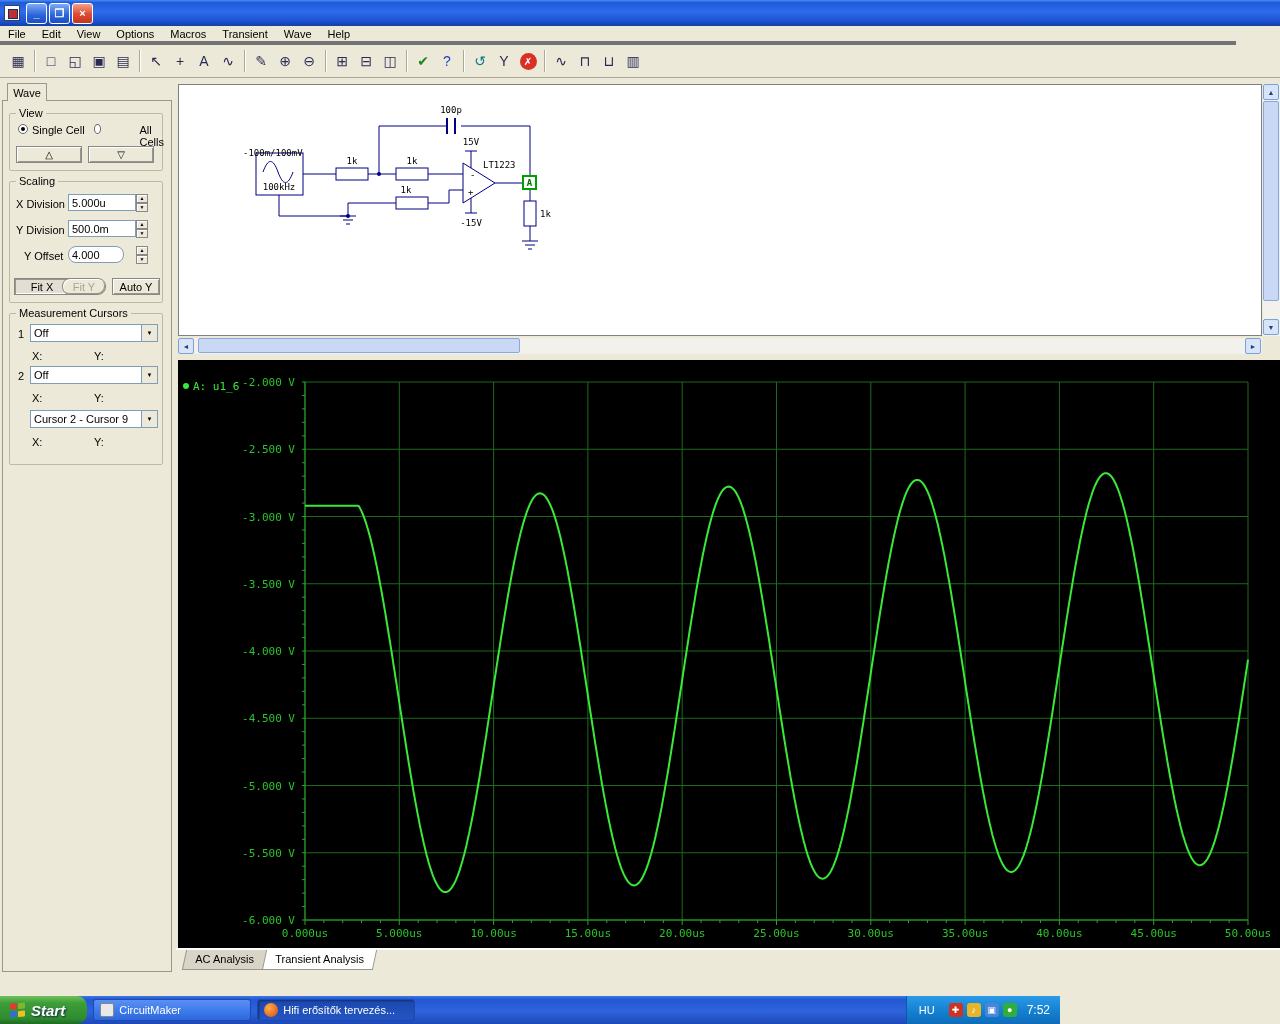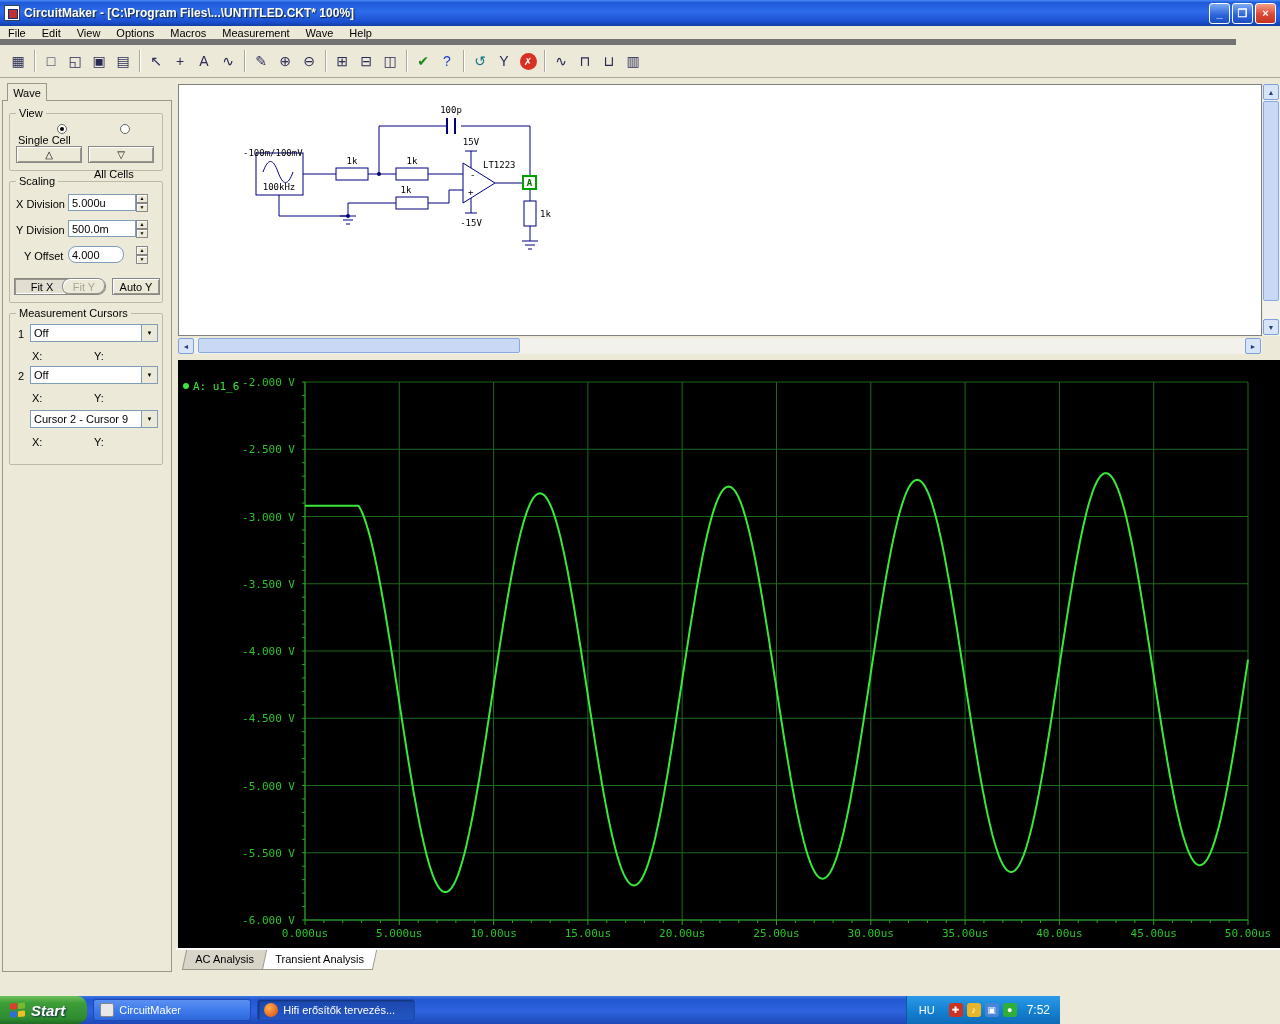--- a/index.html
+++ b/index.html
@@ -17,42 +17,42 @@
   #title-text { color:#fff; font-weight:bold; font-size:12px; text-shadow:1px 1px 1px #123;
     flex:1; white-space:nowrap; overflow:hidden; }
   .win-btn { width:21px; height:21px; margin-left:2px; border-radius:3px;
     border:1px solid #fff; color:#fff; font-size:11px; font-weight:bold;
     display:flex; align-items:center; justify-content:center;
     background:linear-gradient(180deg,#7da9f7,#2a62d8 60%,#1b4fc0); }
   .win-btn.close { background:linear-gradient(180deg,#f5a088,#dd4832 55%,#c33522); }
 
   
   #menubar { position:absolute; left:0; top:26px; width:1236px; height:19px;
-    background:#ece9d8; border-bottom:6px solid #737373; display:flex; align-items:center; }
+    background:#ece9d8; border-bottom:4px solid #737373; display:flex; align-items:center; }
   .menu-item { padding:2px 8px; cursor:default; }
   #toolbar { position:absolute; left:0; top:45px; width:1280px; height:33px;
     background:#ece9d8; border-bottom:1px solid #aca899; display:flex; align-items:center; padding-left:6px; }
   .tb-btn { width:24px; height:24px; display:flex; align-items:center; justify-content:center;
     font-size:14px; color:#2a2a55; border:1px solid transparent; }
   .tb-sep { width:1px; height:22px; background:#aca899; margin:0 4px;
     box-shadow:1px 0 0 #fff; }
   .tb-btn.stop { color:#fff; }
   .tb-btn.stop span{ background:#d93024; border-radius:50%; width:17px; height:17px;
     display:flex; align-items:center; justify-content:center; font-size:10px; }
 
   
   #sidebar { position:absolute; left:0; top:78px; width:176px; height:918px; background:#ece9d8; }
   #side-tab { position:absolute; left:7px; top:5px; width:40px; height:18px; z-index:2;
     background:#ece9d8; border:1px solid #9a968a; border-bottom:none; text-align:center; padding-top:3px; }
   #side-body { position:absolute; left:2px; top:22px; width:170px; height:872px;
     border:1px solid #9a968a; background:#ece9d8; }
   .groupbox { position:absolute; left:6px; width:154px; border:1px solid #bdb9a6;
     border-radius:2px; }
   .groupbox > .gb-title { position:absolute; left:6px; top:-7px; background:#ece9d8; padding:0 3px; }
-  .radio { position:absolute; display:flex; align-items:flex-end;flex-direction:column; }
+  .radio { position:absolute; display:flex; align-items:flex-start; }
   .radio .dot { width:10px; height:10px; border-radius:50%; border:1px solid #666;
     background:#fff; margin-right:4px; position:relative; }
   .radio.sel .dot::after { content:""; position:absolute; left:2px; top:2px; width:4px; height:4px;
     border-radius:50%; background:#000; }
   .btn3d { background:#ece9d8; border:1px solid #888;
     box-shadow:inset 1px 1px 0 #fff, inset -1px -1px 0 #9a968a;
     display:flex; align-items:center; justify-content:center; font-size:10px; }
   .btn3d.pressed { box-shadow:inset 1px 1px 0 #9a968a, inset -1px -1px 0 #fff; background:#e2dfd2; }
   .btn3d.disabled { color:#a8a494;border-radius:8px; }
   .field-label { position:absolute; }
@@ -109,33 +109,32 @@
   #clock { margin-left:10px; font-size:12px; }
 
   text { font-family:"DejaVu Sans Mono", monospace; }
   .schx { font-family:"DejaVu Sans Mono", monospace; font-size:9px; fill:#000; }
 </style>
 </head>
 <body>
 
 <div id="titlebar">
   <div id="app-icon"></div>
-  <div id="title-text">CircuitMaker - [C:\Program Files\...\UNTITLED.CKT* 100%]</div>
   <div class="win-btn">_</div>
   <div class="win-btn">❐</div>
   <div class="win-btn close">×</div>
 </div>
 
 <div id="menubar">
   <span class="menu-item">File</span>
   <span class="menu-item">Edit</span>
   <span class="menu-item">View</span>
   <span class="menu-item">Options</span>
   <span class="menu-item">Macros</span>
-  <span class="menu-item">Measurement</span>
+  <span class="menu-item">Transient</span>
   <span class="menu-item">Wave</span>
   <span class="menu-item">Help</span>
 </div>
 
 <div id="toolbar">
     <div class="tb-btn">▦</div>
     <div class="tb-sep"></div>
     <div class="tb-btn">□</div>
     <div class="tb-btn">◱</div>
     <div class="tb-btn">▣</div>

